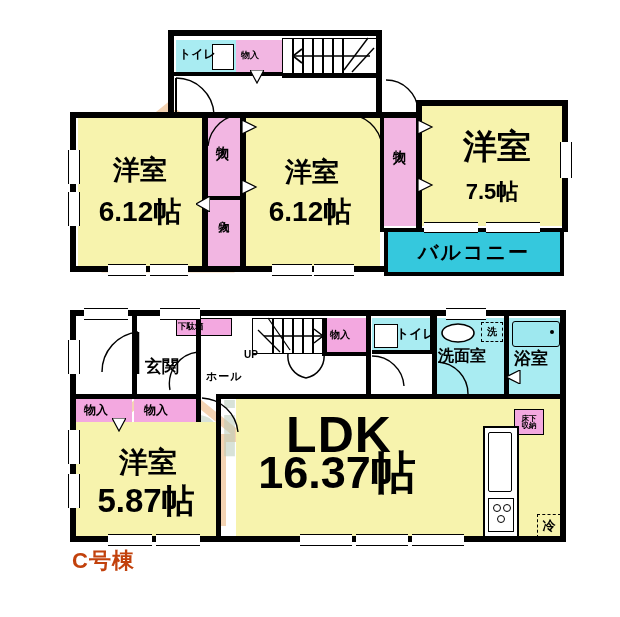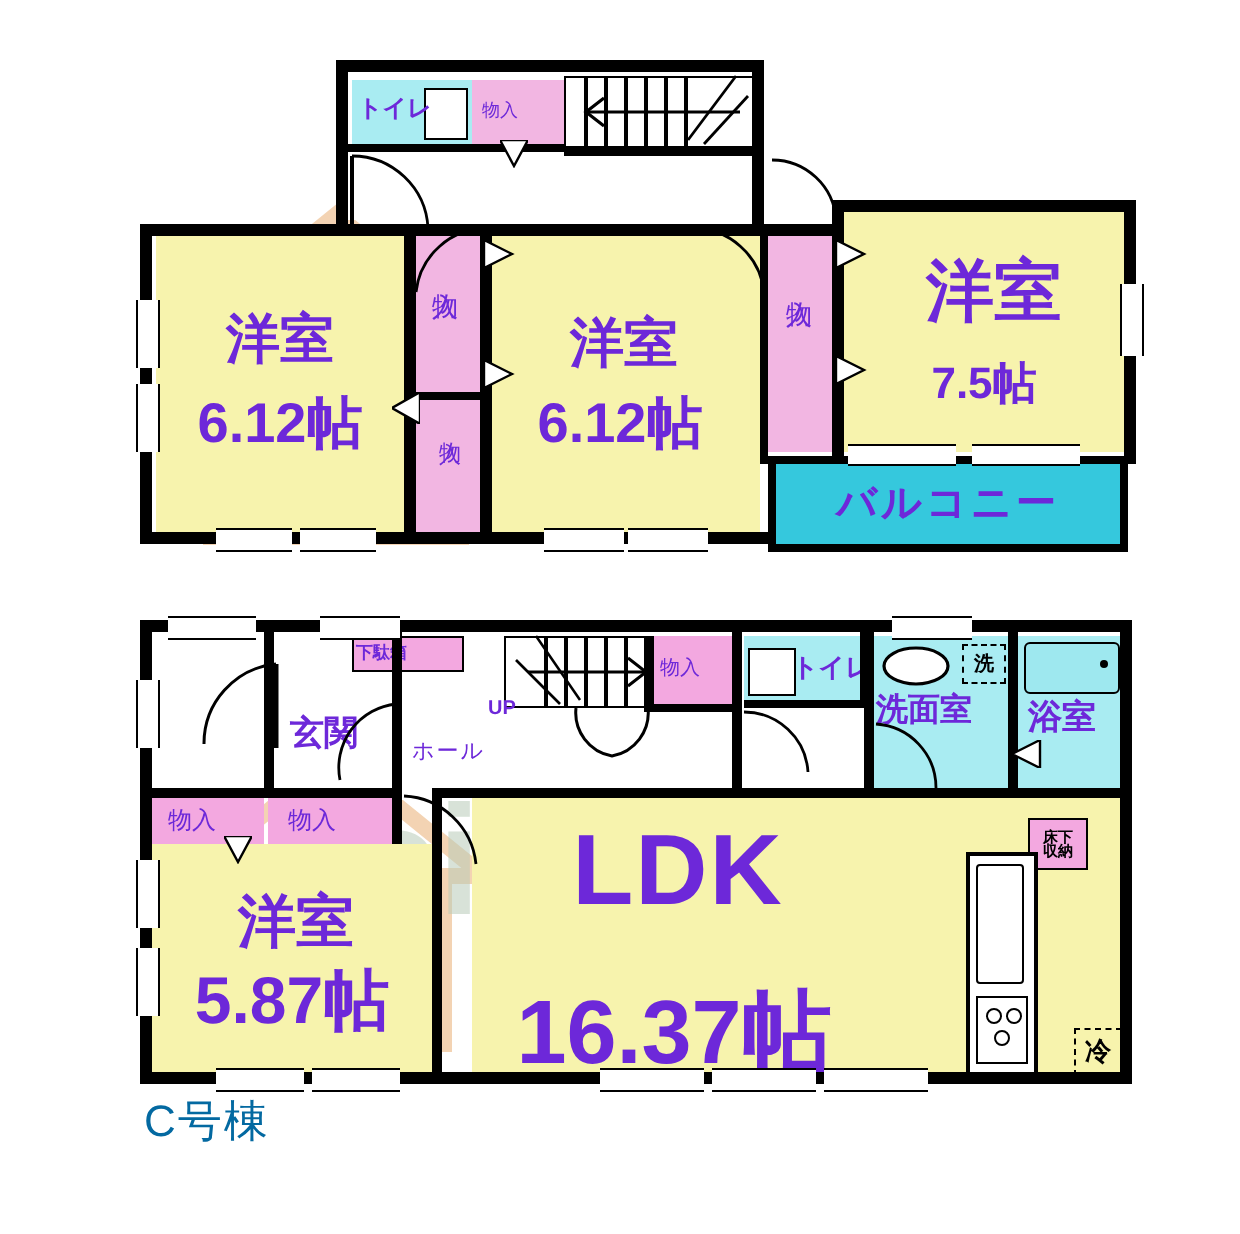--- a/index.html
+++ b/index.html
@@ -8,56 +8,56 @@
     background:#ffffff;
     font-family:"Liberation Sans","DejaVu Sans",sans-serif;
     overflow:hidden;
     position:relative;
   }
   #plan{position:absolute;left:0;top:0;width:620px;height:617px;}
 
   
   .room{position:absolute;box-sizing:border-box;}
   .wall{position:absolute;background:#000;}
-  .lbl{position:absolute;color:#6d28d9;white-space:nowrap;line-height:1;}
+  .lbl{position:absolute;color:#000000;white-space:nowrap;line-height:1;}
   .ctr{transform:translate(-50%,-50%);text-align:center;}
 
   
   .f-tatami{background:#f7f3ad;}
   .f-white  {background:#ffffff;}
   .f-pink   {background:#f3a8e0;}
   .f-pink2  {background:#f2b6e2;}
   .f-cyan2  {background:#a9ecf2;}
   .f-balc   {background:#35c8dd;}
 
   
   .t-big   {font-size:28px;font-weight:bold;}
   .t-mid   {font-size:27px;font-weight:bold;}
   .t-ldk   {font-size:46px;font-weight:bold;letter-spacing:1px;}
   .t-ldk2  {font-size:42px;font-weight:bold;}
   .t-sm    {font-size:12px;font-weight:bold;}
-  .t-xs    {font-size:9px;font-weight:normal;}
+  .t-xs    {font-size:9px;font-weight:bold;}
   .t-tiny  {font-size:7.5px;font-weight:bold;}
   .t-nm    {font-size:14px;font-weight:bold;}
 
   .vert{writing-mode:vertical-rl;text-orientation:upright;}
 
   
   .dashbox{position:absolute;border:1.5px dashed #000;box-sizing:border-box;
            display:flex;align-items:center;justify-content:center;background:transparent;}
 
   
   #wm{position:absolute;left:0;top:0;width:620px;height:617px;pointer-events:none;}
   .wm-text{position:absolute;font-size:78px;font-weight:bold;color:#b9ccb9;opacity:.55;
            letter-spacing:-2px;font-family:"Liberation Sans",sans-serif;}
   .wm-house{position:absolute;opacity:.5;}
 
   
-  #bldg{position:absolute;left:72px;top:546px;font-size:22px;font-weight:normal;
-        color:#0369a1;letter-spacing:1px;}
+  #bldg{position:absolute;left:72px;top:546px;font-size:22px;font-weight:bold;
+        color:#c2410c;letter-spacing:1px;}
 
   
   .tread{position:absolute;background:#000;}
 </style>
 </head>
 <body>
 
 <div id="plan">
 
   <div id="wm">
@@ -243,21 +243,21 @@
     <div class="lbl t-xs" style="left:84px;top:404px;font-size:12px;">物入</div>
     <div class="room f-pink" style="left:134px;top:398px;width:62px;height:24px;"></div>
     <div class="lbl t-xs" style="left:144px;top:404px;font-size:12px;">物入</div>
 
     <div class="room f-tatami" style="left:76px;top:422px;width:140px;height:116px;"></div>
     <div class="lbl t-mid ctr" style="left:148px;top:462px;font-size:29px;">洋室</div>
     <div class="lbl t-big ctr" style="left:146px;top:500px;font-size:33px;">5.87帖</div>
 
     <div class="room f-tatami" style="left:236px;top:398px;width:326px;height:140px;"></div>
     <div class="lbl t-ldk ctr" style="left:339px;top:435px;font-size:50px;">LDK</div>
-    <div class="lbl t-ldk2 ctr" style="left:337px;top:516px;font-size:45px;">16.37帖</div>
+    <div class="lbl t-ldk2 ctr" style="left:337px;top:472px;font-size:45px;">16.37帖</div>
 
     <div style="position:absolute;left:514px;top:409px;width:28px;height:24px;background:#f3a8e0;border:1.5px solid #000;display:flex;align-items:center;justify-content:center;line-height:0.95;">
       <span class="t-tiny" style="font-size:7.5px;display:block;width:16px;text-align:center;">床下収納</span>
     </div>
 
     <div style="position:absolute;left:483px;top:426px;width:32px;height:110px;background:#fff;border:2px solid #000;"></div>
     <div style="position:absolute;left:488px;top:432px;width:22px;height:58px;background:#fff;border:1.5px solid #000;border-radius:2px;"></div>
     <div style="position:absolute;left:488px;top:498px;width:24px;height:32px;background:#fff;border:1.5px solid #000;"></div>
     <div style="position:absolute;left:493px;top:504px;width:6px;height:6px;border:1.3px solid #000;border-radius:50%;"></div>
     <div style="position:absolute;left:503px;top:504px;width:6px;height:6px;border:1.3px solid #000;border-radius:50%;"></div>

